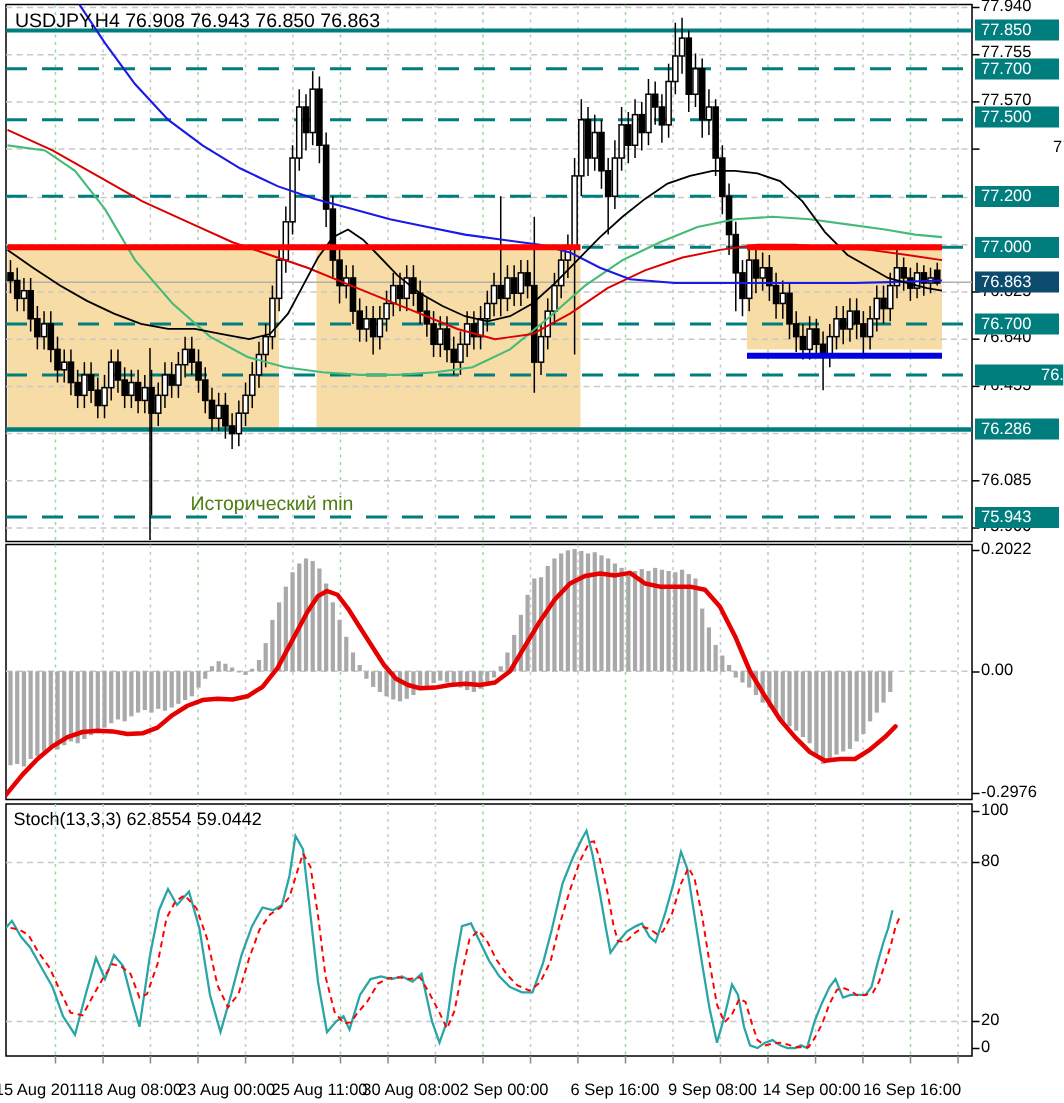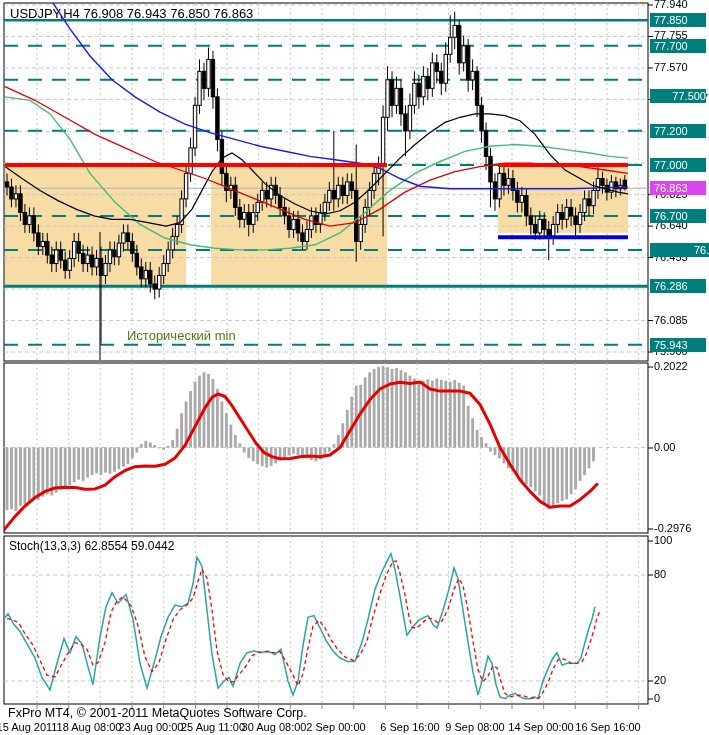--- a/index.html
+++ b/index.html
@@ -8,21 +8,21 @@
   #gfx{position:absolute;left:0;top:0;}
   .ovl{position:absolute;color:#000;white-space:nowrap;}
   #title{left:10px;top:6px;font-size:13px;}
   #macd-label{left:9px;top:366px;font-size:12px;}
   #stoch-label{left:9px;top:539px;font-size:12px;}
   #annotation{left:127px;top:328px;font-size:13px;color:#4d7c0f;}
   #footer{left:8px;top:706px;font-size:12.5px;}
   .ylab{position:absolute;left:654px;font-size:11px;color:#000;}
   .badge{position:absolute;left:650px;width:52px;height:14px;line-height:14px;
          font-size:11px;color:#fff;background:#007e7e;padding-left:4px;}
-  .badge.black{background:#d946ef;}
+  .badge.black{background:#0c4a6e;}
   .dlab{position:absolute;top:721px;font-size:11px;color:#000;transform:translateX(-50%);}
 </style>
 </head>
 <body>
 
 <div id="screen">
   <svg id="gfx" width="709" height="735">
       <clipPath id="clip-main">
         <rect x="4" y="3" width="644" height="358"></rect>
       </clipPath>
@@ -587,34 +587,33 @@
       <line x1="132" y1="704" x2="132" y2="709" stroke="#888"></line>
       <line x1="227" y1="704" x2="227" y2="709" stroke="#888"></line>
       <line x1="322" y1="704" x2="322" y2="709" stroke="#888"></line>
       <line x1="417" y1="704" x2="417" y2="709" stroke="#888"></line>
       <line x1="512" y1="704" x2="512" y2="709" stroke="#888"></line>
       <line x1="607" y1="704" x2="607" y2="709" stroke="#888"></line>
     </svg>
   <div id="title" class="ovl">USDJPY,H4 76.908 76.943 76.850 76.863</div>
   <div id="stoch-label" class="ovl">Stoch(13,3,3) 62.8554 59.0442</div>
   <div id="annotation" class="ovl">Исторический min</div>
-  <div id="footer" class="ovl">FxPro MT4, © 2001-2011 MetaQuotes Software Corp.</div>
   <div id="labels-layer">
       <div class="ylab" style="top: -2px;">77.940</div>
       <div class="ylab" style="top: 29.4685px;">77.755</div>
       <div class="ylab" style="top: 60.937px;">77.570</div>
       <div class="ylab" style="top: 92.4055px; margin-left: 48px;">77.385</div>
       <div class="ylab" style="top: 187.661px;">76.825</div>
       <div class="ylab" style="top: 219.13px;">76.640</div>
       <div class="ylab" style="top: 250.598px;">76.455</div>
       <div class="ylab" style="top: 313.536px;">76.085</div>
       <div class="ylab" style="top: 345.004px;">75.900</div>
       <div class="badge" style="top: 13.309px;">77.850</div>
       <div class="badge" style="top: 38.824px;">77.700</div>
-      <div class="badge" style="top: 89px; text-align: right;">77.500</div>
+      <div class="badge" style="top: 71px;">77.500</div>
       <div class="badge" style="top: 123.874px;">77.200</div>
       <div class="badge" style="top: 157.894px;">77.000</div>
       <div class="badge" style="top: 208.924px;">76.700</div>
       <div class="badge" style="top: 242.944px; padding-left: 44px;">76.500</div>
       <div class="badge" style="top: 279.345px;">76.286</div>
       <div class="badge" style="top: 337.69px;">75.943</div>
       <div class="badge black" style="top: 181.198px;">76.863</div>
       <div class="ylab" style="top: 360px;">0.2022</div>
       <div class="ylab" style="top: 441px;">0.00</div>
       <div class="ylab" style="top: 522px;">-0.2976</div>

